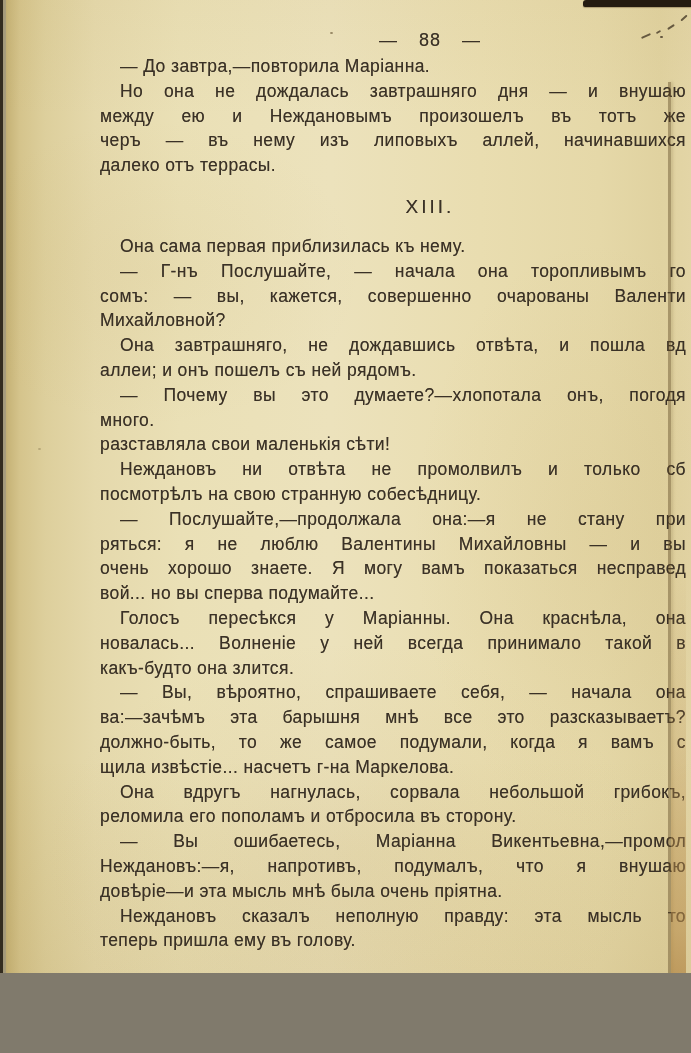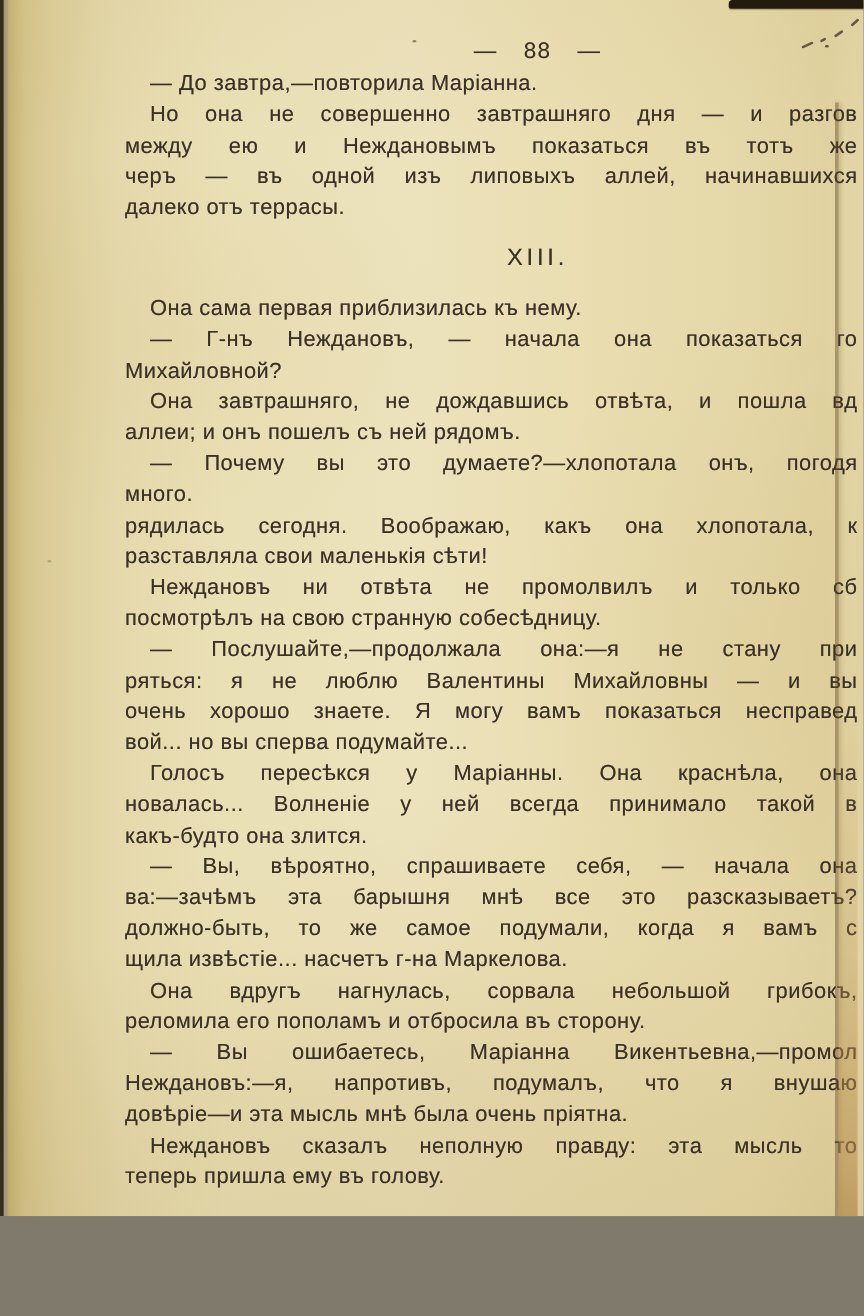--- a/index.html
+++ b/index.html
@@ -68,35 +68,35 @@
 <body>
 
 <div class="page">
   <div class="mottle"></div>
 
   <div class="page-number ink">— 88 —</div>
 
   <div class="text-col ink">
     <div>
         <div class="line indent">— До завтра,—повторила Маріанна.</div>
-        <div class="line indent justify">Но она не совершенно завтрашняго дня — и разгов</div>
-        <div class="line justify">между ею и Неждановымъ показаться въ тотъ же</div>
-        <div class="line justify">черъ — въ одной изъ липовыхъ аллей, начинавшихся</div>
+        <div class="line indent justify">Но она не дождалась завтрашняго дня — и внушаю</div>
+        <div class="line justify">между ею и Неждановымъ произошелъ въ тотъ же</div>
+        <div class="line justify">черъ — въ нему изъ липовыхъ аллей, начинавшихся</div>
         <div class="line">далеко отъ террасы.</div>
       </div>
     <h2 class="chapter">XIII.</h2>
     <div>
         <div class="line indent">Она сама первая приблизилась къ нему.</div>
-        <div class="line indent justify">— Г-нъ Неждановъ, — начала она показаться го</div>
+        <div class="line indent justify">— Г-нъ Послушайте, — начала она торопливымъ го</div>
+        <div class="line justify">сомъ: — вы, кажется, совершенно очарованы Валенти</div>
         <div class="line">Михайловной?</div>
         <div class="line indent justify">Она завтрашняго, не дождавшись отвѣта, и пошла вд</div>
         <div class="line">аллеи; и онъ пошелъ съ ней рядомъ.</div>
         <div class="line indent justify">— Почему вы это думаете?—хлопотала онъ, погодя</div>
         <div class="line">много.</div>
-        <div class="line justify">рядилась сегодня. Воображаю, какъ она хлопотала, к</div>
         <div class="line">разставляла свои маленькія сѣти!</div>
         <div class="line indent justify">Неждановъ ни отвѣта не промолвилъ и только сб</div>
         <div class="line">посмотрѣлъ на свою странную собесѣдницу.</div>
         <div class="line indent justify">— Послушайте,—продолжала она:—я не стану при</div>
         <div class="line justify">ряться: я не люблю Валентины Михайловны — и вы</div>
         <div class="line justify">очень хорошо знаете. Я могу вамъ показаться несправед</div>
         <div class="line">вой... но вы сперва подумайте...</div>
         <div class="line indent justify">Голосъ пересѣкся у Маріанны. Она краснѣла, она</div>
         <div class="line justify">новалась... Волненіе у ней всегда принимало такой в</div>
         <div class="line">какъ-будто она злится.</div>

